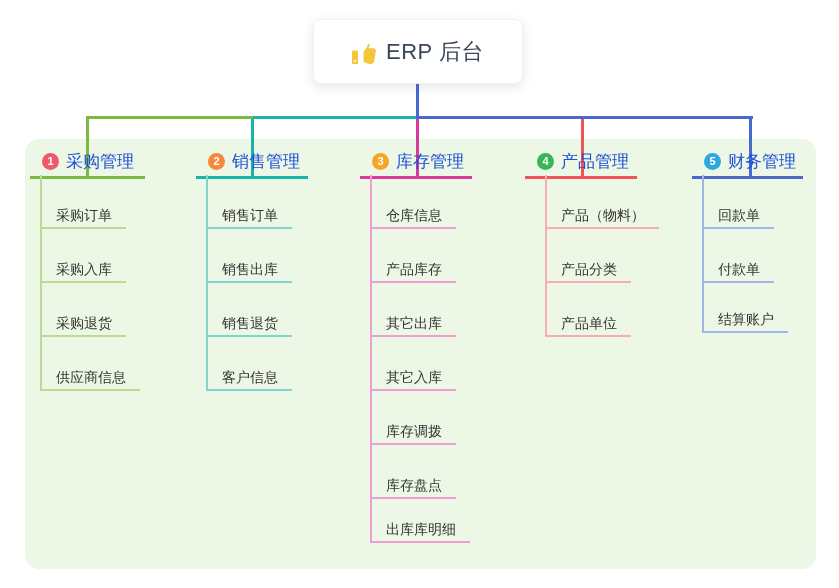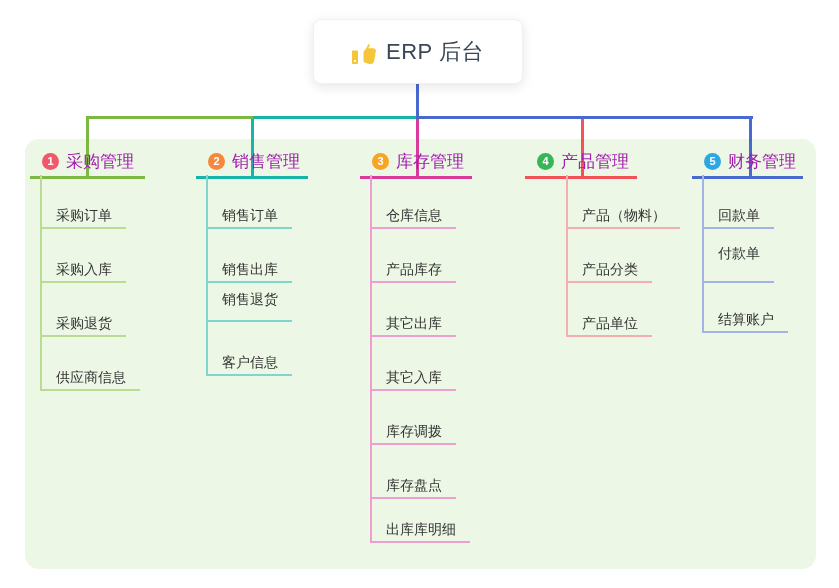--- a/index.html
+++ b/index.html
@@ -26,21 +26,21 @@
   .conn.v{width:3px;}
   .branch-header{
     position:absolute;height:33px;box-sizing:border-box;
     display:flex;align-items:center;padding-left:12px;z-index:3;
   }
   .badge{
     width:17px;height:17px;border-radius:50%;margin-right:7px;
     display:inline-flex;align-items:center;justify-content:center;
     color:#fff;font-size:11px;font-weight:bold;flex:0 0 auto;
   }
-  .branch-label{font-size:17px;color:#a21caf;white-space:nowrap;}
+  .branch-label{font-size:17px;color:#1d4ed8;white-space:nowrap;}
   .children{position:absolute;z-index:3;}
   .children::before{
     content:"";position:absolute;left:0;top:0;bottom:0;width:2px;
     background:var(--cc);
   }
   .child-row{
     height:54px;box-sizing:border-box;width:fit-content;
     display:flex;align-items:flex-end;
     padding:0 14px 4px 16px;border-bottom:2px solid var(--cc);
   }
@@ -91,21 +91,21 @@
       <div class="badge" style="background: rgb(246, 136, 62);">2</div>
       <div class="branch-label">销售管理</div>
     </div>
     <div class="children" style="left: 206px; top: 175px; --cc: #7fd6cc;">
       <div class="child-row" style="height: 54px;">
         <div class="child-label">销售订单</div>
       </div>
       <div class="child-row" style="height: 54px;">
         <div class="child-label">销售出库</div>
       </div>
-      <div class="child-row" style="height: 39px; align-items: center;">
+      <div class="child-row" style="height: 54px;">
         <div class="child-label">销售退货</div>
       </div>
       <div class="child-row" style="height: 54px;">
         <div class="child-label">客户信息</div>
       </div>
     </div>
     <div class="branch-header" style="left: 360px; top: 146px; width: 112px; border-bottom: 3px solid rgb(217, 59, 156);">
       <div class="badge" style="background: rgb(246, 165, 36);">3</div>
       <div class="branch-label">库存管理</div>
     </div>
@@ -129,39 +129,39 @@
         <div class="child-label">库存盘点</div>
       </div>
       <div class="child-row" style="height: 44px;">
         <div class="child-label">出库库明细</div>
       </div>
     </div>
     <div class="branch-header" style="left: 525px; top: 146px; width: 112px; border-bottom: 3px solid rgb(242, 83, 88);">
       <div class="badge" style="background: rgb(54, 182, 85);">4</div>
       <div class="branch-label">产品管理</div>
     </div>
-    <div class="children" style="left: 566px; top: 175px; text-align: right; --cc: #f5adaf;">
+    <div class="children" style="left: 545px; top: 175px; text-align: right; --cc: #f5adaf;">
       <div class="child-row" style="height: 54px;">
         <div class="child-label">产品（物料）</div>
       </div>
       <div class="child-row" style="height: 54px;">
         <div class="child-label">产品分类</div>
       </div>
       <div class="child-row" style="height: 54px;">
         <div class="child-label">产品单位</div>
       </div>
     </div>
     <div class="branch-header" style="left: 692px; top: 146px; width: 111px; border-bottom: 3px solid rgb(74, 105, 207);">
       <div class="badge" style="background: rgb(46, 167, 224);">5</div>
       <div class="branch-label">财务管理</div>
     </div>
     <div class="children" style="left: 702px; top: 175px; --cc: #a2b4e6;">
       <div class="child-row" style="height: 54px;">
         <div class="child-label">回款单</div>
       </div>
-      <div class="child-row" style="height: 54px; align-items: center;">
+      <div class="child-row" style="height: 54px;">
         <div class="child-label">付款单</div>
       </div>
       <div class="child-row" style="height: 50px;">
         <div class="child-label">结算账户</div>
       </div>
     </div>
   </div>
 
 </body></html>

